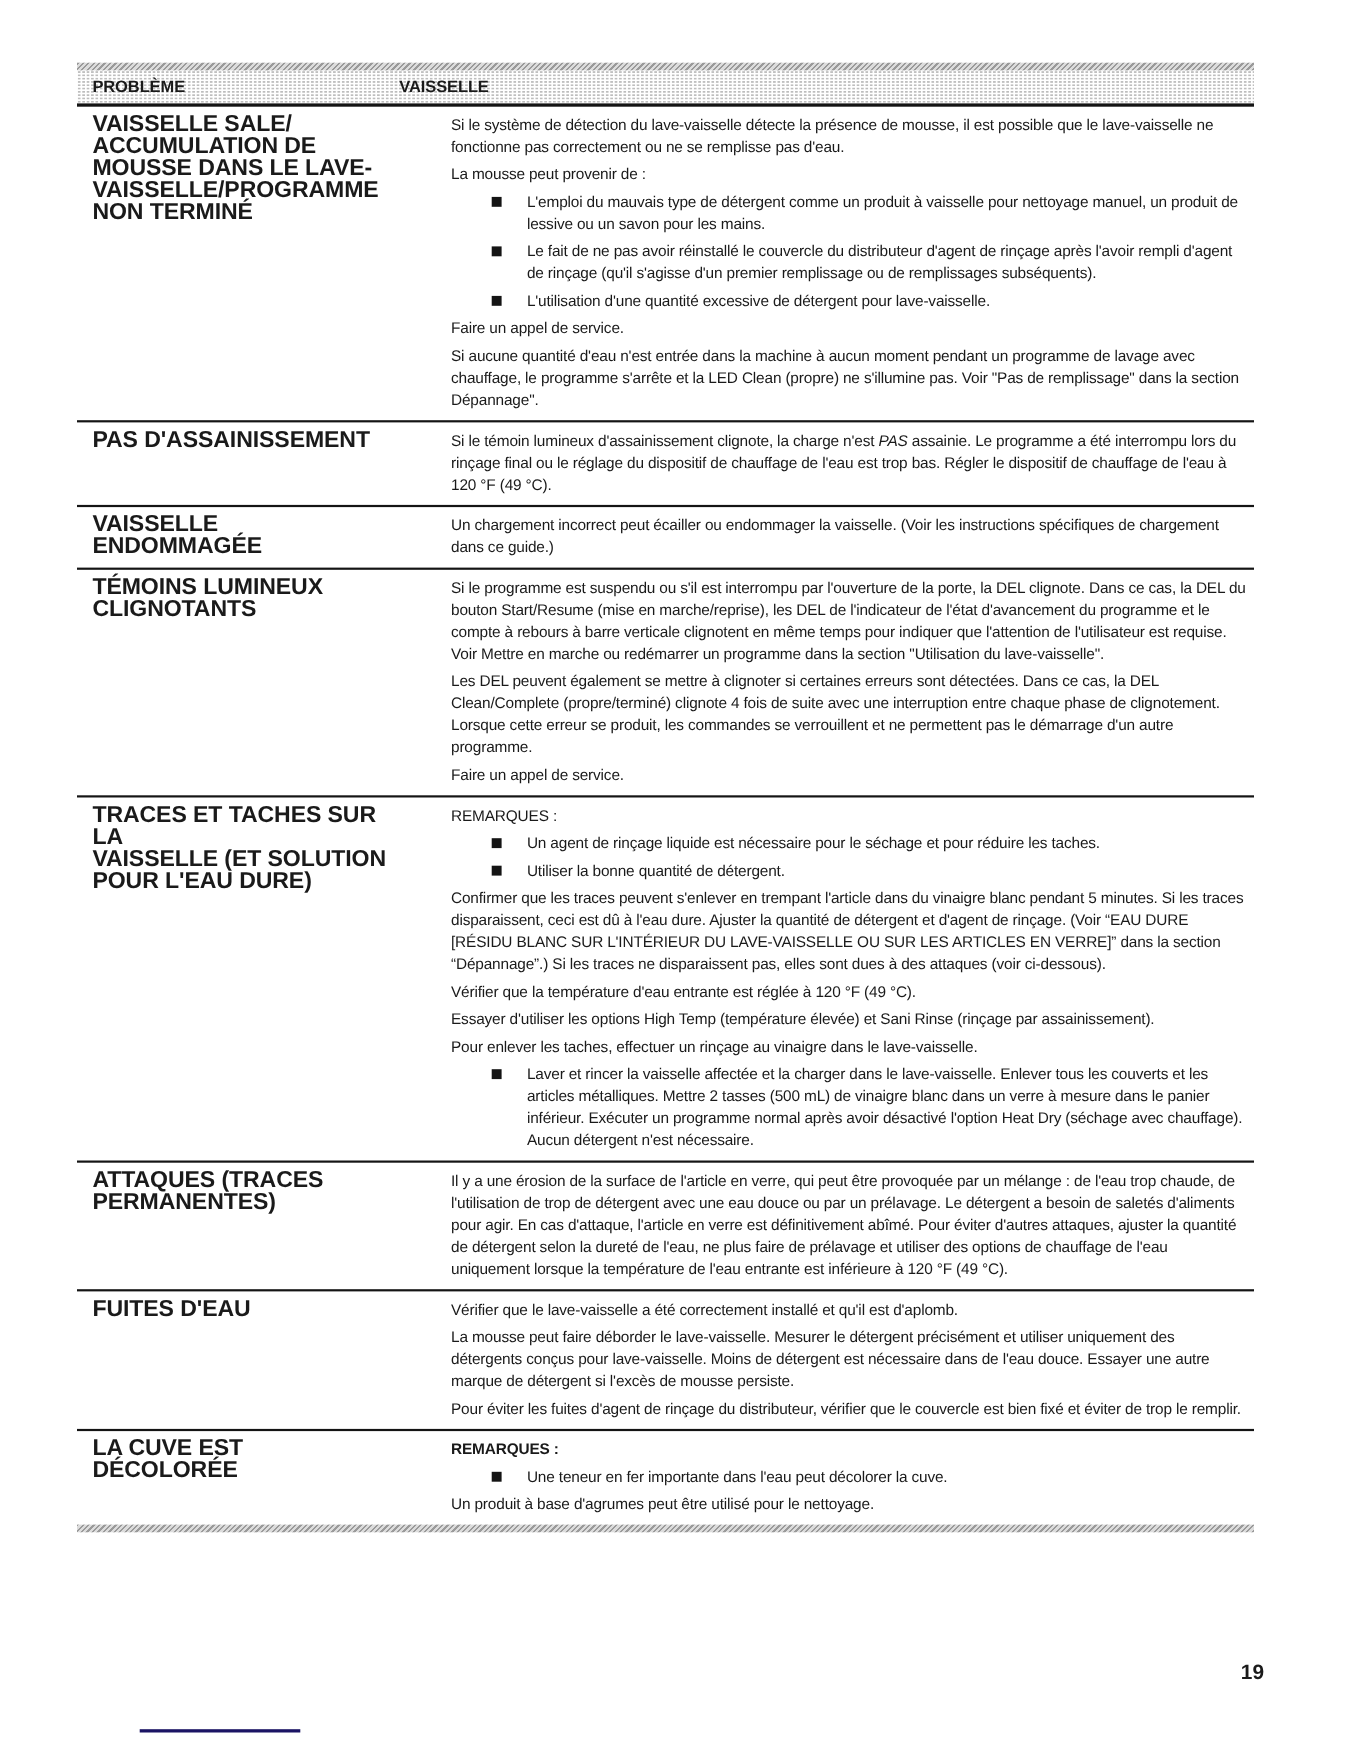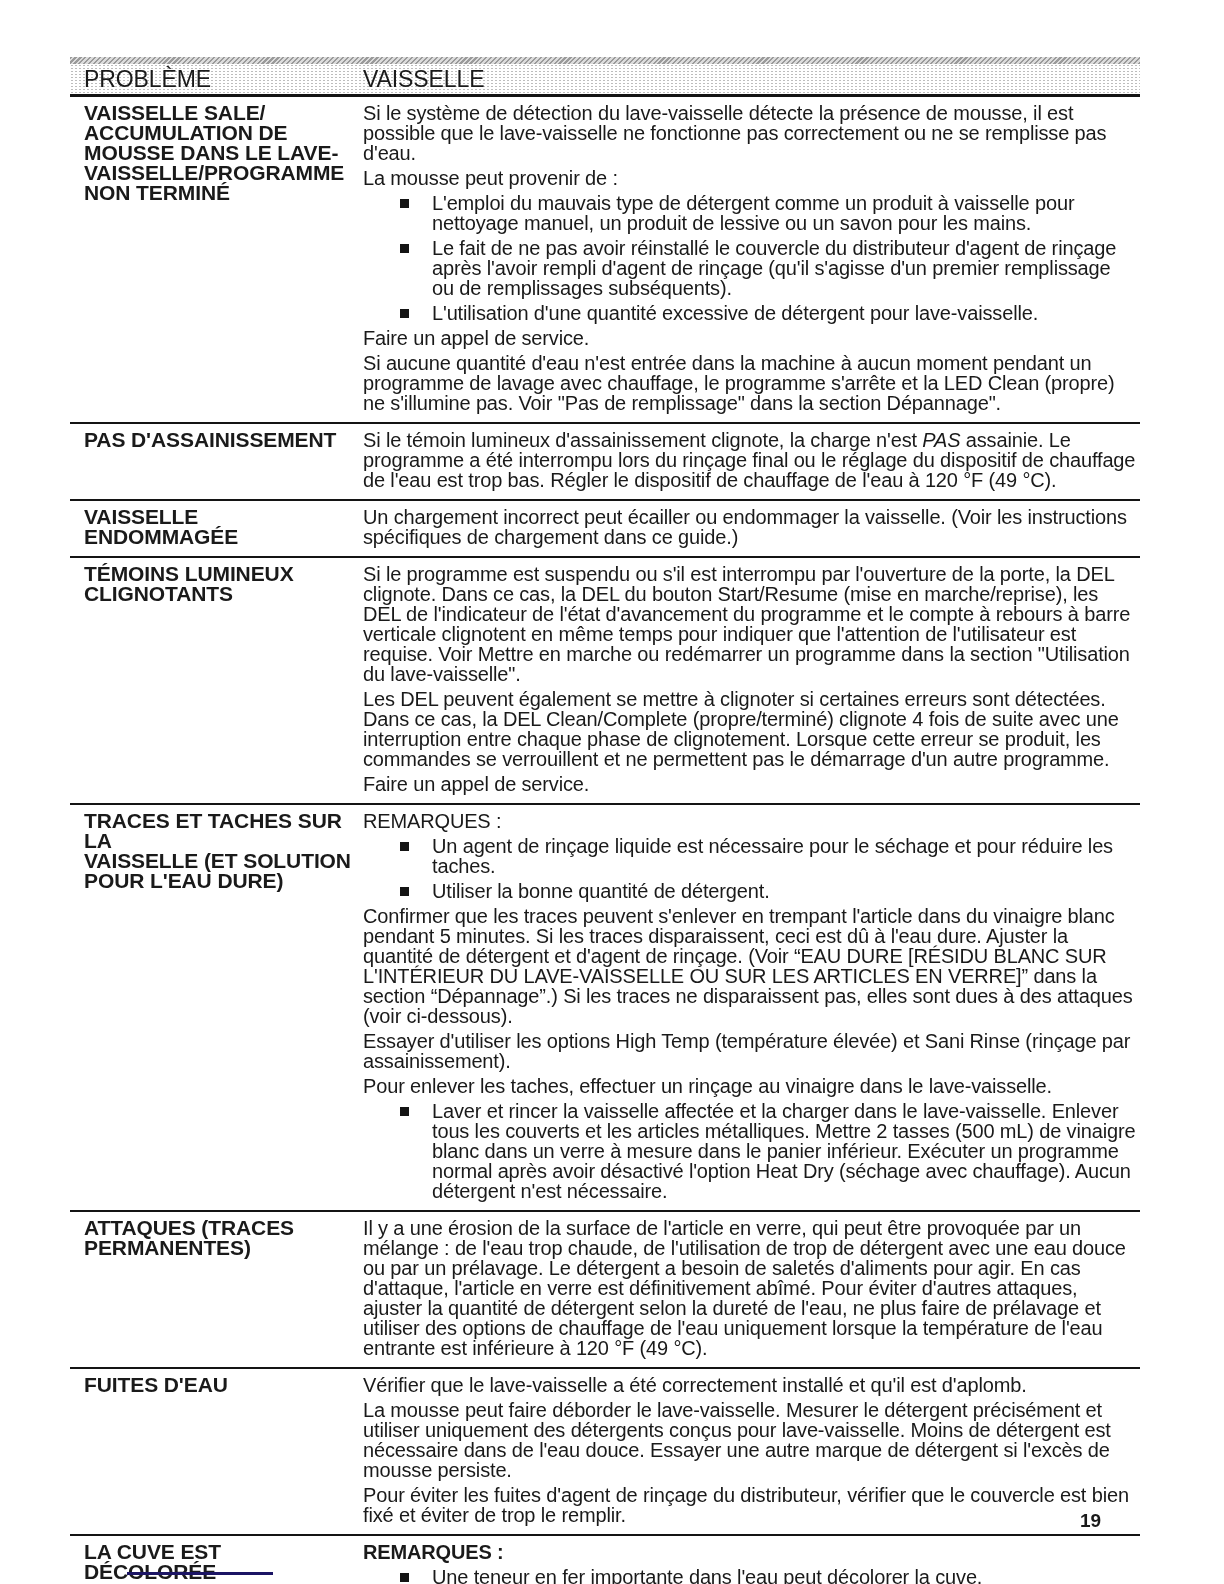--- a/index.html
+++ b/index.html
@@ -16,50 +16,50 @@
     height:7px;width:100%;
     background:repeating-linear-gradient(135deg,#9a9a9a 0 1.5px,#dcdcdc 1.5px 3.5px);
   }
   .header-row{
     display:flex;align-items:center;height:30px;
     background-image:radial-gradient(circle,#bdbdbd 0.9px,rgba(0,0,0,0) 1px);
     background-size:4px 3px;
     border-bottom:3px solid #141414;
   }
   .header-cell{
-    font-weight:normal;font-size:23px;letter-spacing:-0.1px;
+    font-weight:bold;font-size:15px;letter-spacing:-0.1px;
   }
   .header-cell.problem{width:293px;box-sizing:border-box;padding-left:14px;}
   .header-cell.solution{flex:1;}
   .trow{
     display:flex;border-bottom:2px solid #141414;
     padding-top:6px;padding-bottom:4px;
   }
   .trow.last{border-bottom:none;}
   .pcell{
     width:293px;box-sizing:border-box;padding-left:14px;padding-right:12px;
     font-weight:bold;font-size:21px;line-height:20px;letter-spacing:-0.1px;
   }
   .scell{
-    flex:1;font-size:20px;line-height:20px;letter-spacing:-0.15px;
-    padding-right:4px;box-sizing:border-box;
+    flex:1;font-size:14px;line-height:20px;letter-spacing:-0.15px;
+    padding-right:4px;box-sizing:border-box;margin-left:47px;
   }
   .scell .para{margin:0 0 5px 0;}
   .scell .para.bold{font-weight:bold;}
   .scell .para .ital{font-style:italic;}
   .bullet-item{
     display:flex;margin:0 0 5px 0;padding-left:37px;
   }
   .bullet-sq{
     flex:0 0 auto;width:9px;height:9px;background:#141414;
     margin-top:6px;margin-right:23px;
   }
   .btext{flex:1;}
   .page-number{
-    position:absolute;left:1080px;top:1510px;
+    position:absolute;left:1128px;top:1510px;
     font-weight:bold;font-size:19px;
   }
   .footer-line{
     position:absolute;left:127px;top:1572px;width:146px;height:2.5px;
     background:#1b1464;
   }
 </style>
 </head>
 <body>
 
@@ -134,20 +134,21 @@
           <p class="para">REMARQUES :</p>
           <div class="bullet-item">
             <span class="bullet-sq"></span>
             <span class="btext">Un agent de rinçage liquide est nécessaire pour le séchage et pour réduire les taches.</span>
           </div>
           <div class="bullet-item">
             <span class="bullet-sq"></span>
             <span class="btext">Utiliser la bonne quantité de détergent.</span>
           </div>
           <p class="para">Confirmer que les traces peuvent s'enlever en trempant l'article dans du vinaigre blanc pendant 5 minutes. Si les traces disparaissent, ceci est dû à l'eau dure. Ajuster la quantité de détergent et d'agent de rinçage. (Voir “EAU DURE [RÉSIDU BLANC SUR L'INTÉRIEUR DU LAVE-VAISSELLE OU SUR LES ARTICLES EN VERRE]” dans la section “Dépannage”.) Si les traces ne disparaissent pas, elles sont dues à des attaques (voir ci-dessous).</p>
+          <p class="para">Vérifier que la température d'eau entrante est réglée à 120 °F (49 °C).</p>
           <p class="para">Essayer d'utiliser les options High Temp (température élevée) et Sani Rinse (rinçage par assainissement).</p>
           <p class="para">Pour enlever les taches, effectuer un rinçage au vinaigre dans le lave-vaisselle.</p>
           <div class="bullet-item">
             <span class="bullet-sq"></span>
             <span class="btext">Laver et rincer la vaisselle affectée et la charger dans le lave-vaisselle. Enlever tous les couverts et les articles métalliques. Mettre 2 tasses (500 mL) de vinaigre blanc dans un verre à mesure dans le panier inférieur. Exécuter un programme normal après avoir désactivé l'option Heat Dry (séchage avec chauffage). Aucun détergent n'est nécessaire.</span>
           </div>
         </div>
       </div>
       <div class="trow">
         <div class="pcell">

